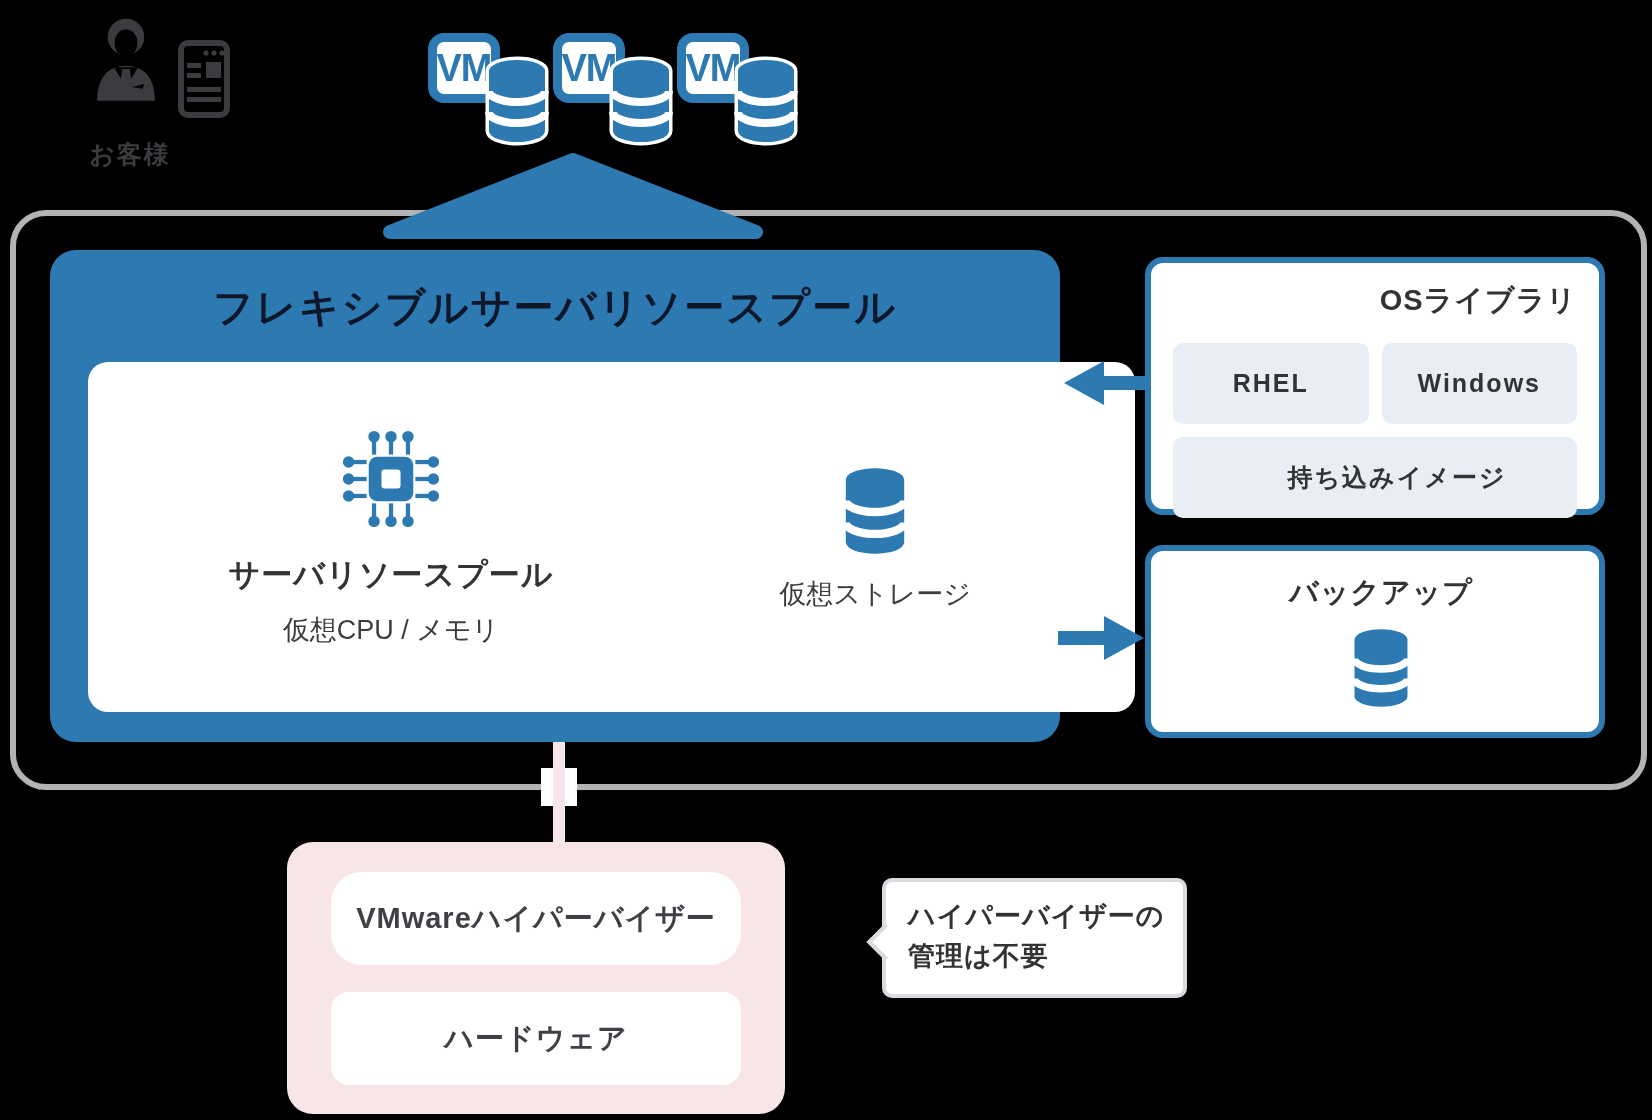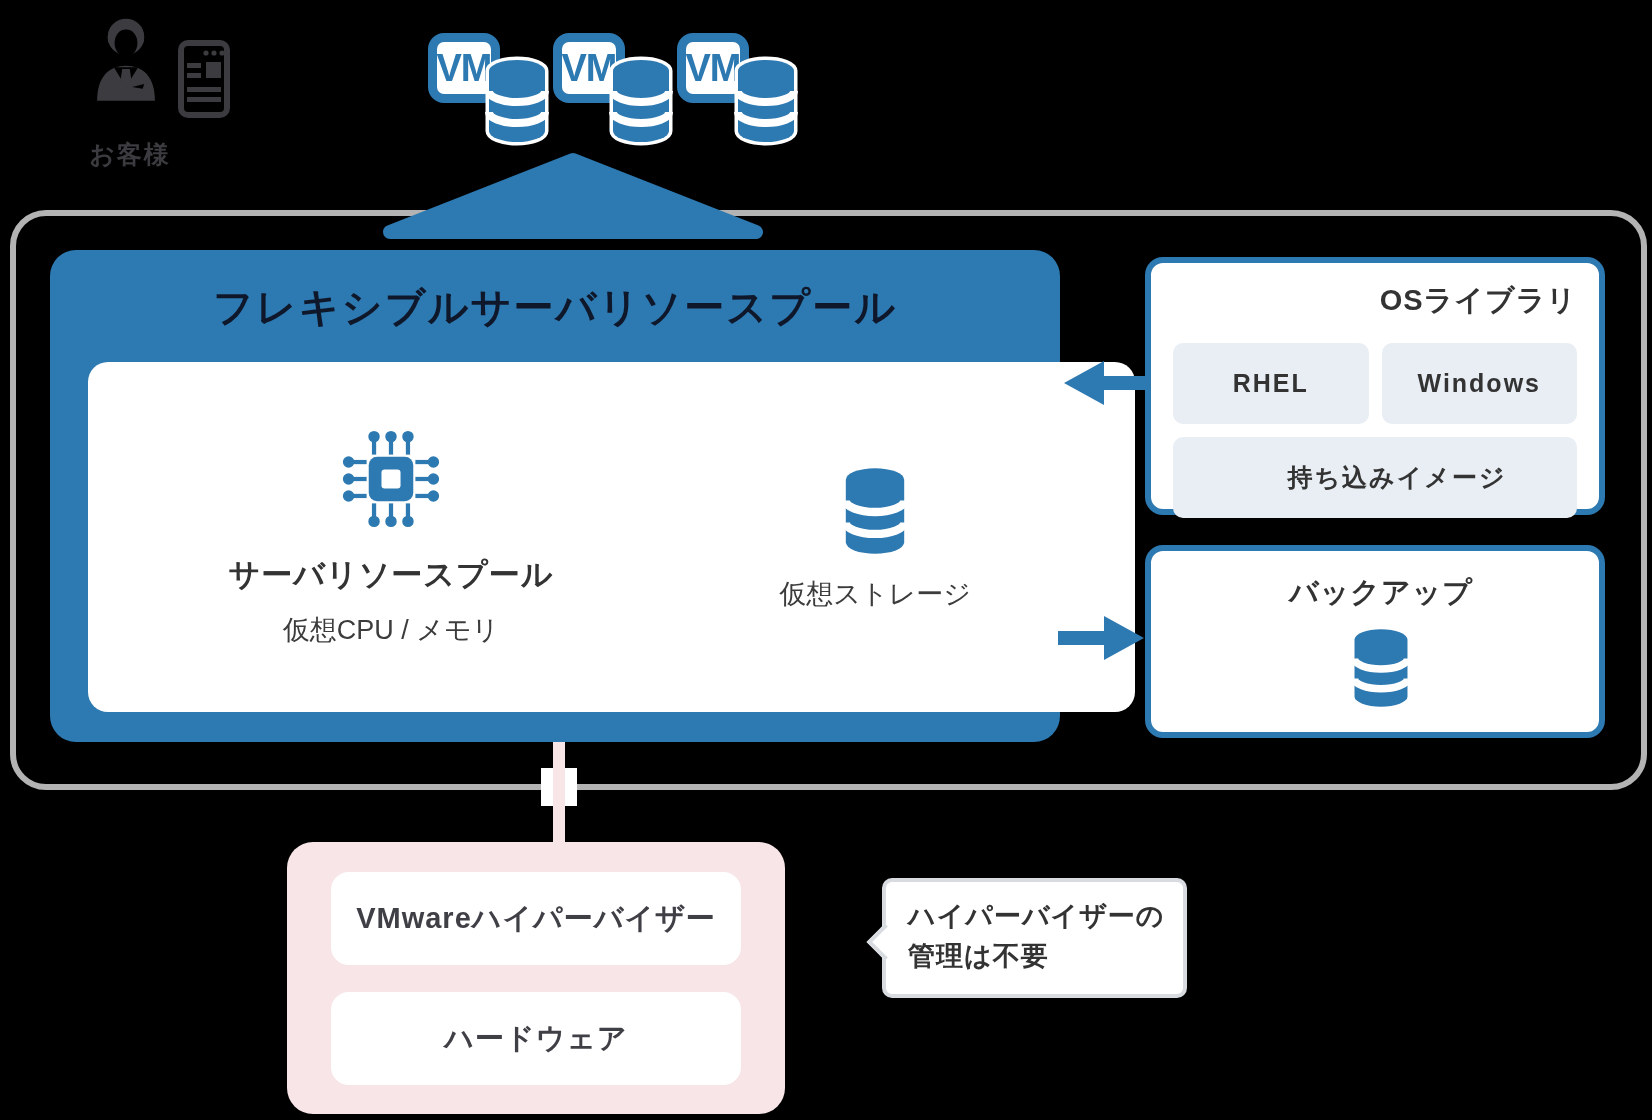--- a/index.html
+++ b/index.html
@@ -32,21 +32,21 @@
         font-size:25px;font-weight:600;color:#333;letter-spacing:2px;}
   .chip.wide{grid-column:1 / span 2;padding-left:44px;}
   .backup-box{top:545px;height:193px;padding:22px 0 0 12px;display:flex;flex-direction:column;align-items:center;}
 
   
   .pink-connector{left:553px;top:742px;width:12px;height:102px;background:#f8e5e8;}
   .border-gap{left:541px;top:768px;width:36px;height:38px;background:#fff;}
   .pink-box{left:287px;top:842px;width:498px;height:272px;background:#f8e5e8;border-radius:26px;}
   .pink-card{left:44px;width:410px;height:93px;background:#fff;border-radius:18px;
              display:flex;align-items:center;justify-content:center;font-size:29px;font-weight:bold;color:#3f3f46;letter-spacing:1px;}
-  .pink-card.c1{top:30px;}
+  .pink-card.c1{top:30px;border-radius:31px;}
   .pink-card.c2{top:150px;}
 
   
   .bubble{background:#fff;border:4px solid #d8dce0;border-radius:10px;box-sizing:border-box;}
   .bubble .tail{position:absolute;left:-14px;width:22px;height:22px;background:#fff;
                 border-left:4px solid #d8dce0;border-bottom:4px solid #d8dce0;transform:rotate(45deg);}
   .bubble-text{position:absolute;left:22px;top:14px;font-size:27px;font-weight:bold;color:#333;line-height:40px;letter-spacing:1px;}
   .bubble-top{left:848px;top:15px;width:280px;height:120px;}
   .bubble-bottom{left:882px;top:878px;width:305px;height:120px;}
 

